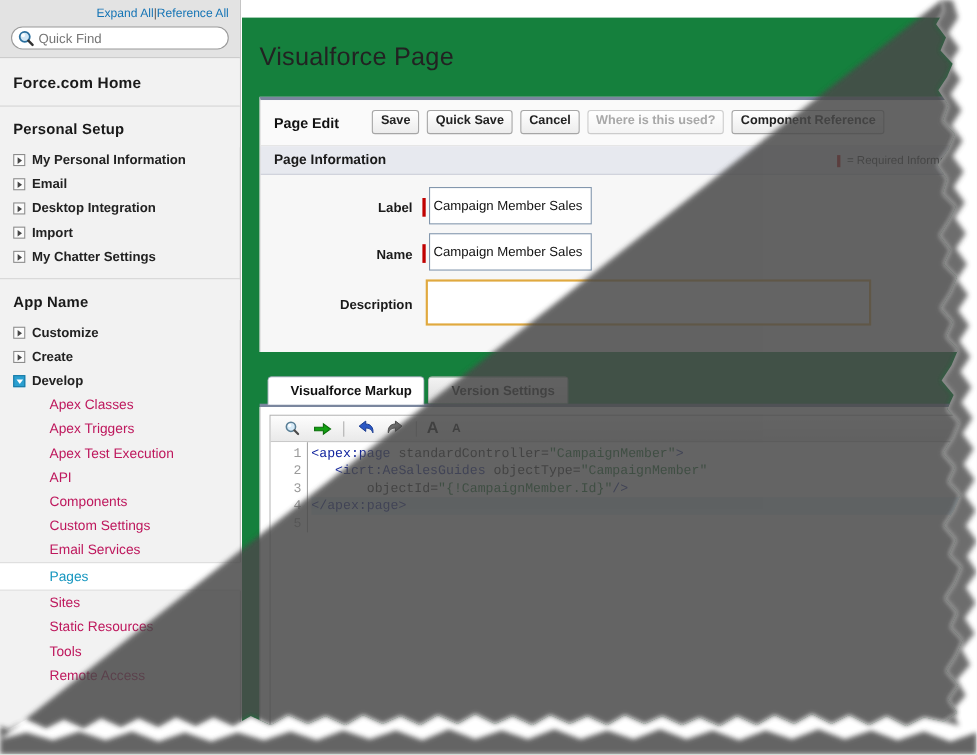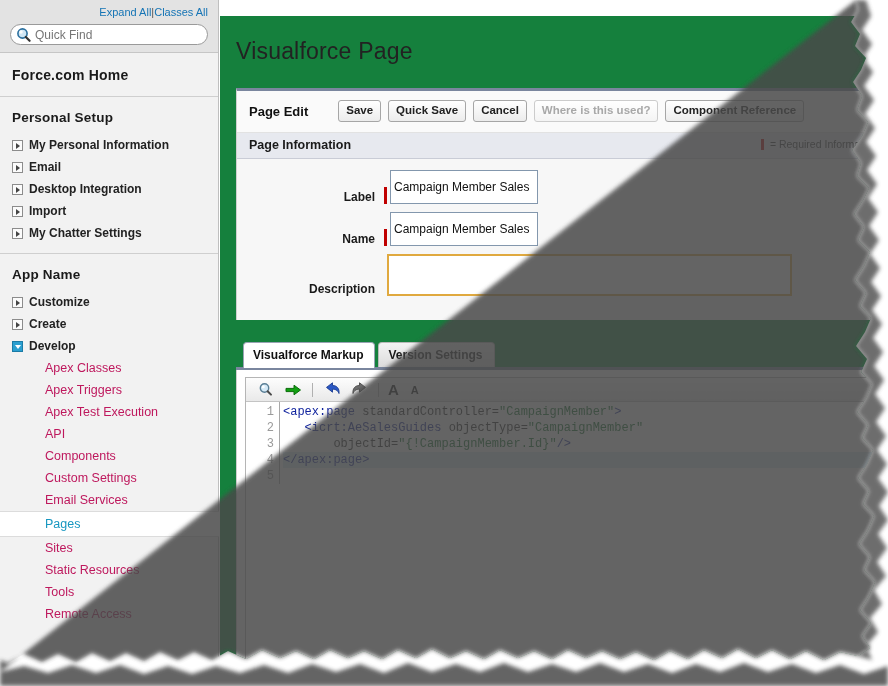--- a/index.html
+++ b/index.html
@@ -271,21 +271,21 @@
   }
 
   .info-head {
     background: #e7e9ef;
     border-bottom: 1px solid #c9ccd6;
     padding: 5px 10px 6px 12px;
     font-weight: bold;
     font-size: 12.5px;
     color: #1a1a1a;
     display: flex;
-    align-items: flex-start;
+    align-items: flex-end;
     justify-content: space-between;
   }
   .req-note {
     font-weight: normal;
     font-size: 10.5px;
     color: #333;
     display: flex;
     align-items: center;
     white-space: nowrap;
   }
@@ -294,21 +294,21 @@
     width: 3px; height: 11px;
     background: #c00000;
     margin-right: 6px;
   }
   .form-body {
     background: #f7f7f7;
     padding: 11px 0 16px 0;
   }
   .frow {
     display: flex;
-    align-items: flex-end;
+    align-items: center;
     margin-bottom: 8px;
   }
   .flabel {
     width: 138px;
     text-align: right;
     font-weight: bold;
     font-size: 12px;
     color: #1a1a1a;
     padding-top: 4px;
     flex: none;
@@ -352,21 +352,21 @@
     display: flex;
     align-items: flex-end;
     border-bottom: 3px solid #7a869e;
     padding-left: 7px;
     height: 25px;
   }
   .tab {
     font-size: 12px;
     font-weight: bold;
     color: #1a1a1a;
-    padding: 5px 11px 5px 9px;
+    padding: 5px 11px 5px 20px;
     border: 1px solid #b9b9b9;
     border-bottom: none;
     border-radius: 4px 4px 0 0;
     background: linear-gradient(#f3f3f3, #dcdcdc);
     cursor: pointer;
     margin-right: 3px;
     line-height: 14px;
   }
   .tab.active {
     background: #ffffff;
@@ -454,21 +454,21 @@
 </head>
 <body>
 
 <div id="screen">
   <div id="page">
 
     <div id="sidebar">
 
       <div class="sb-top">
         <div class="sb-links">
-          <a>Expand All</a><span class="sep">|</span><a>Classes All</a>
+          <a>Expand All</a><span class="sep">|</span><a>Reference All</a>
         </div>
         <div class="quickfind">
           <span class="qf-icon">
             <svg width="18" height="16" viewBox="0 0 18 16">
               <circle cx="7.5" cy="6.5" r="4.6" fill="#cfe6f5" stroke="#2a6f9e" stroke-width="1.6"></circle>
               <circle cx="6" cy="5" r="1.8" fill="#ffffff" opacity=".85"></circle>
               <line x1="10.8" y1="10" x2="14.6" y2="13.8" stroke="#333" stroke-width="2.2" stroke-linecap="round"></line>
             </svg>
           </span>
           <input class="qf-input" type="text" placeholder="Quick Find" style="">

